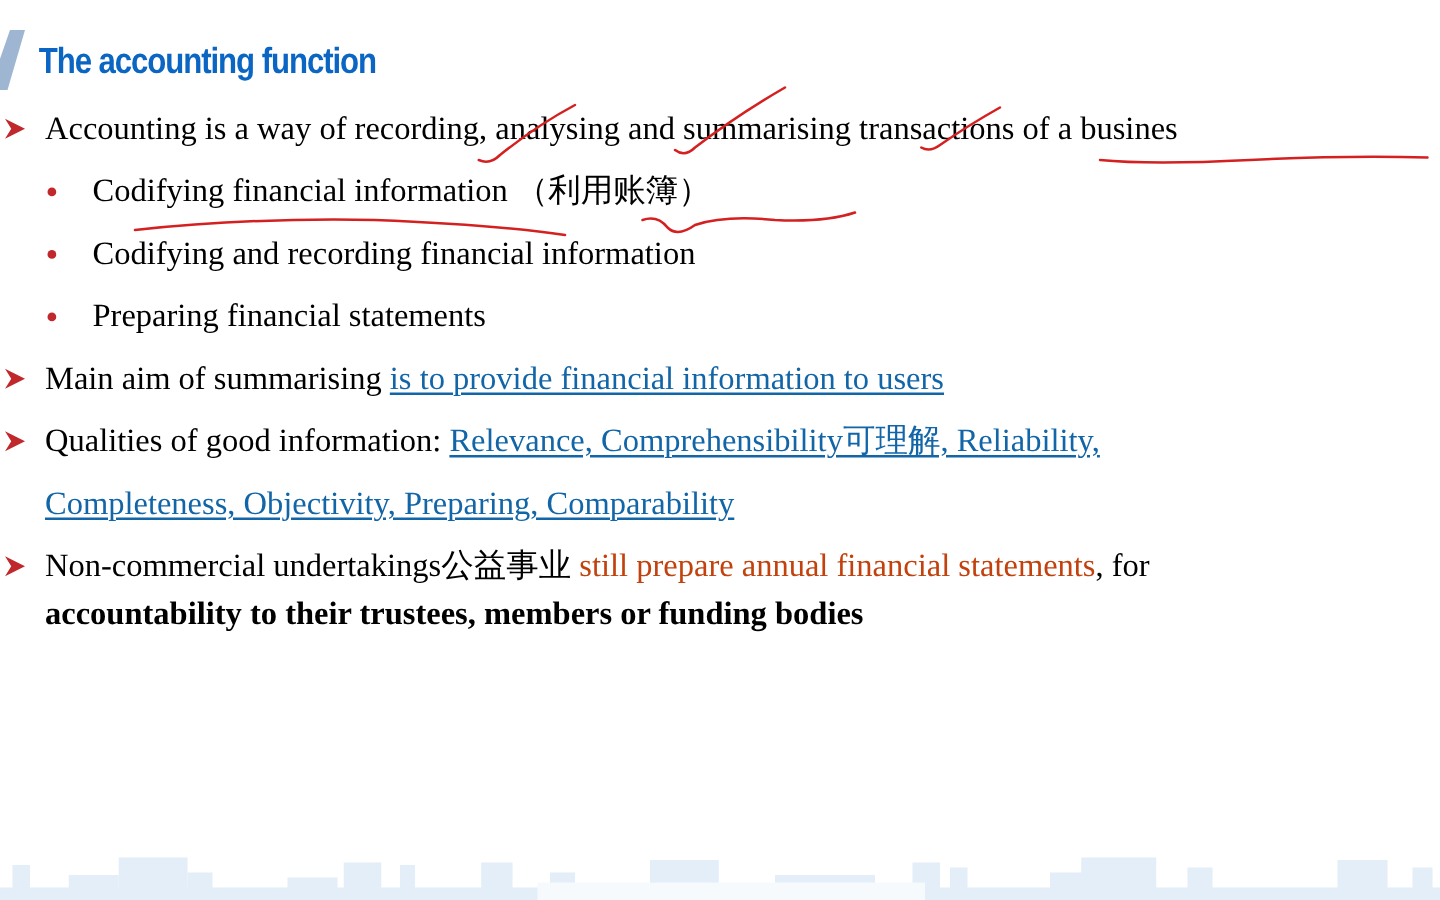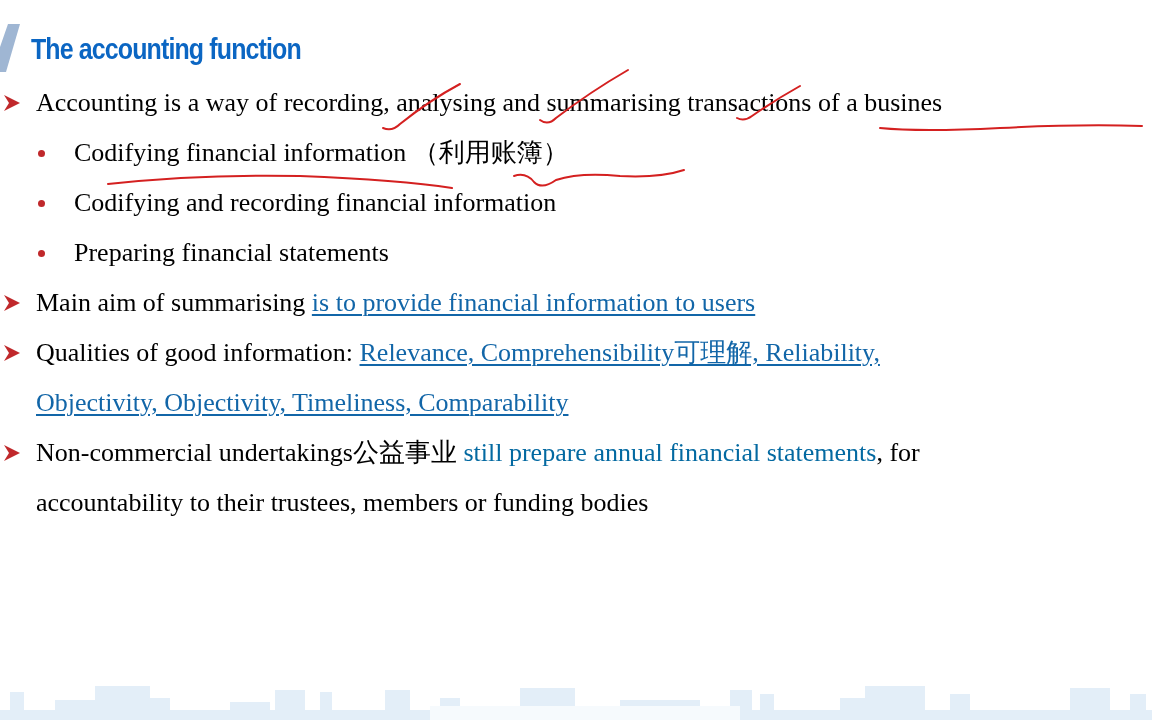--- a/index.html
+++ b/index.html
@@ -23,21 +23,21 @@
   }
   .line {
     position:absolute; font-size:26px; line-height:30px; white-space:nowrap;
   }
   .arrow {
     position:absolute; left:3px; width:18px; height:18px;
   }
   .dot {
     position:absolute; left:38px; width:7px; height:7px; border-radius:50%; background:#c0282b;
   }
-  .blue { color:#0369a1;margin-top:35px; }
+  .blue { color:#c2410c;margin-top:35px; }
   .link { color:#1266a8; text-decoration:underline; text-decoration-thickness:2px; text-underline-offset:3px; }
   .annot { position:absolute; left:0; top:0; width:1152px; height:720px; pointer-events:none; }
   .footer-skyline { position:absolute; left:0; bottom:0; width:1152px; height:40px; }
   .footer-text {
     position:absolute; left:466px; top:700px; font-size:15px; color:#3c5a78;
     font-family:"DejaVu Serif", serif; white-space:nowrap; letter-spacing:-1px;margin-top:44px;
   }
 </style>
 </head>
 <body>
@@ -74,30 +74,30 @@
   <span>Main aim of summarising </span><span class="link">is to provide financial information to users</span>
 </div>
 
 <svg class="arrow" style="top:344px" viewBox="0 0 18 18">
     <path d="M1 1 L17 9 L1 17 L6 9 Z" fill="#c0282b"></path>
   </svg>
 <div class="line" style="left:36px; top:338px;">
   <span>Qualities of good information: </span><span class="link">Relevance, Comprehensibility可理解, Reliability,</span>
 </div>
 <div class="line" style="left:36px; top:388px;">
-  <span class="link">Objectivity, Objectivity, Timeliness, Comparability</span>
+  <span class="link">Completeness, Objectivity, Preparing, Comparability</span>
 </div>
 
 <svg class="arrow" style="top:444px" viewBox="0 0 18 18">
     <path d="M1 1 L17 9 L1 17 L6 9 Z" fill="#c0282b"></path>
   </svg>
 <div class="line" style="left:36px; top:438px;">
   <span>Non-commercial undertakings公益事业 </span><span class="blue">still prepare annual financial statements</span><span>, for</span>
 </div>
-<div class="line" style="left:36px; top:488px;">
+<div class="line" style="left:36px; top:476px;font-weight:bold;">
   <span>accountability to their trustees, members or funding bodies</span>
 </div>
 
 <svg class="annot" viewBox="0 0 1152 720">
   <g fill="none" stroke="#d42020" stroke-width="2" stroke-linecap="round">
     <path d="M383 128 Q392 132 400 124 Q430 100 460 84"></path>
     <path d="M540 120 Q548 126 556 118 Q590 92 628 70"></path>
     <path d="M737 118 Q744 122 752 116 Q775 100 800 86"></path>
     <path d="M880 128 Q920 132 1000 128 Q1080 124 1142 126"></path>
     <path d="M108 184 Q200 174 300 176 Q400 180 452 188"></path>

